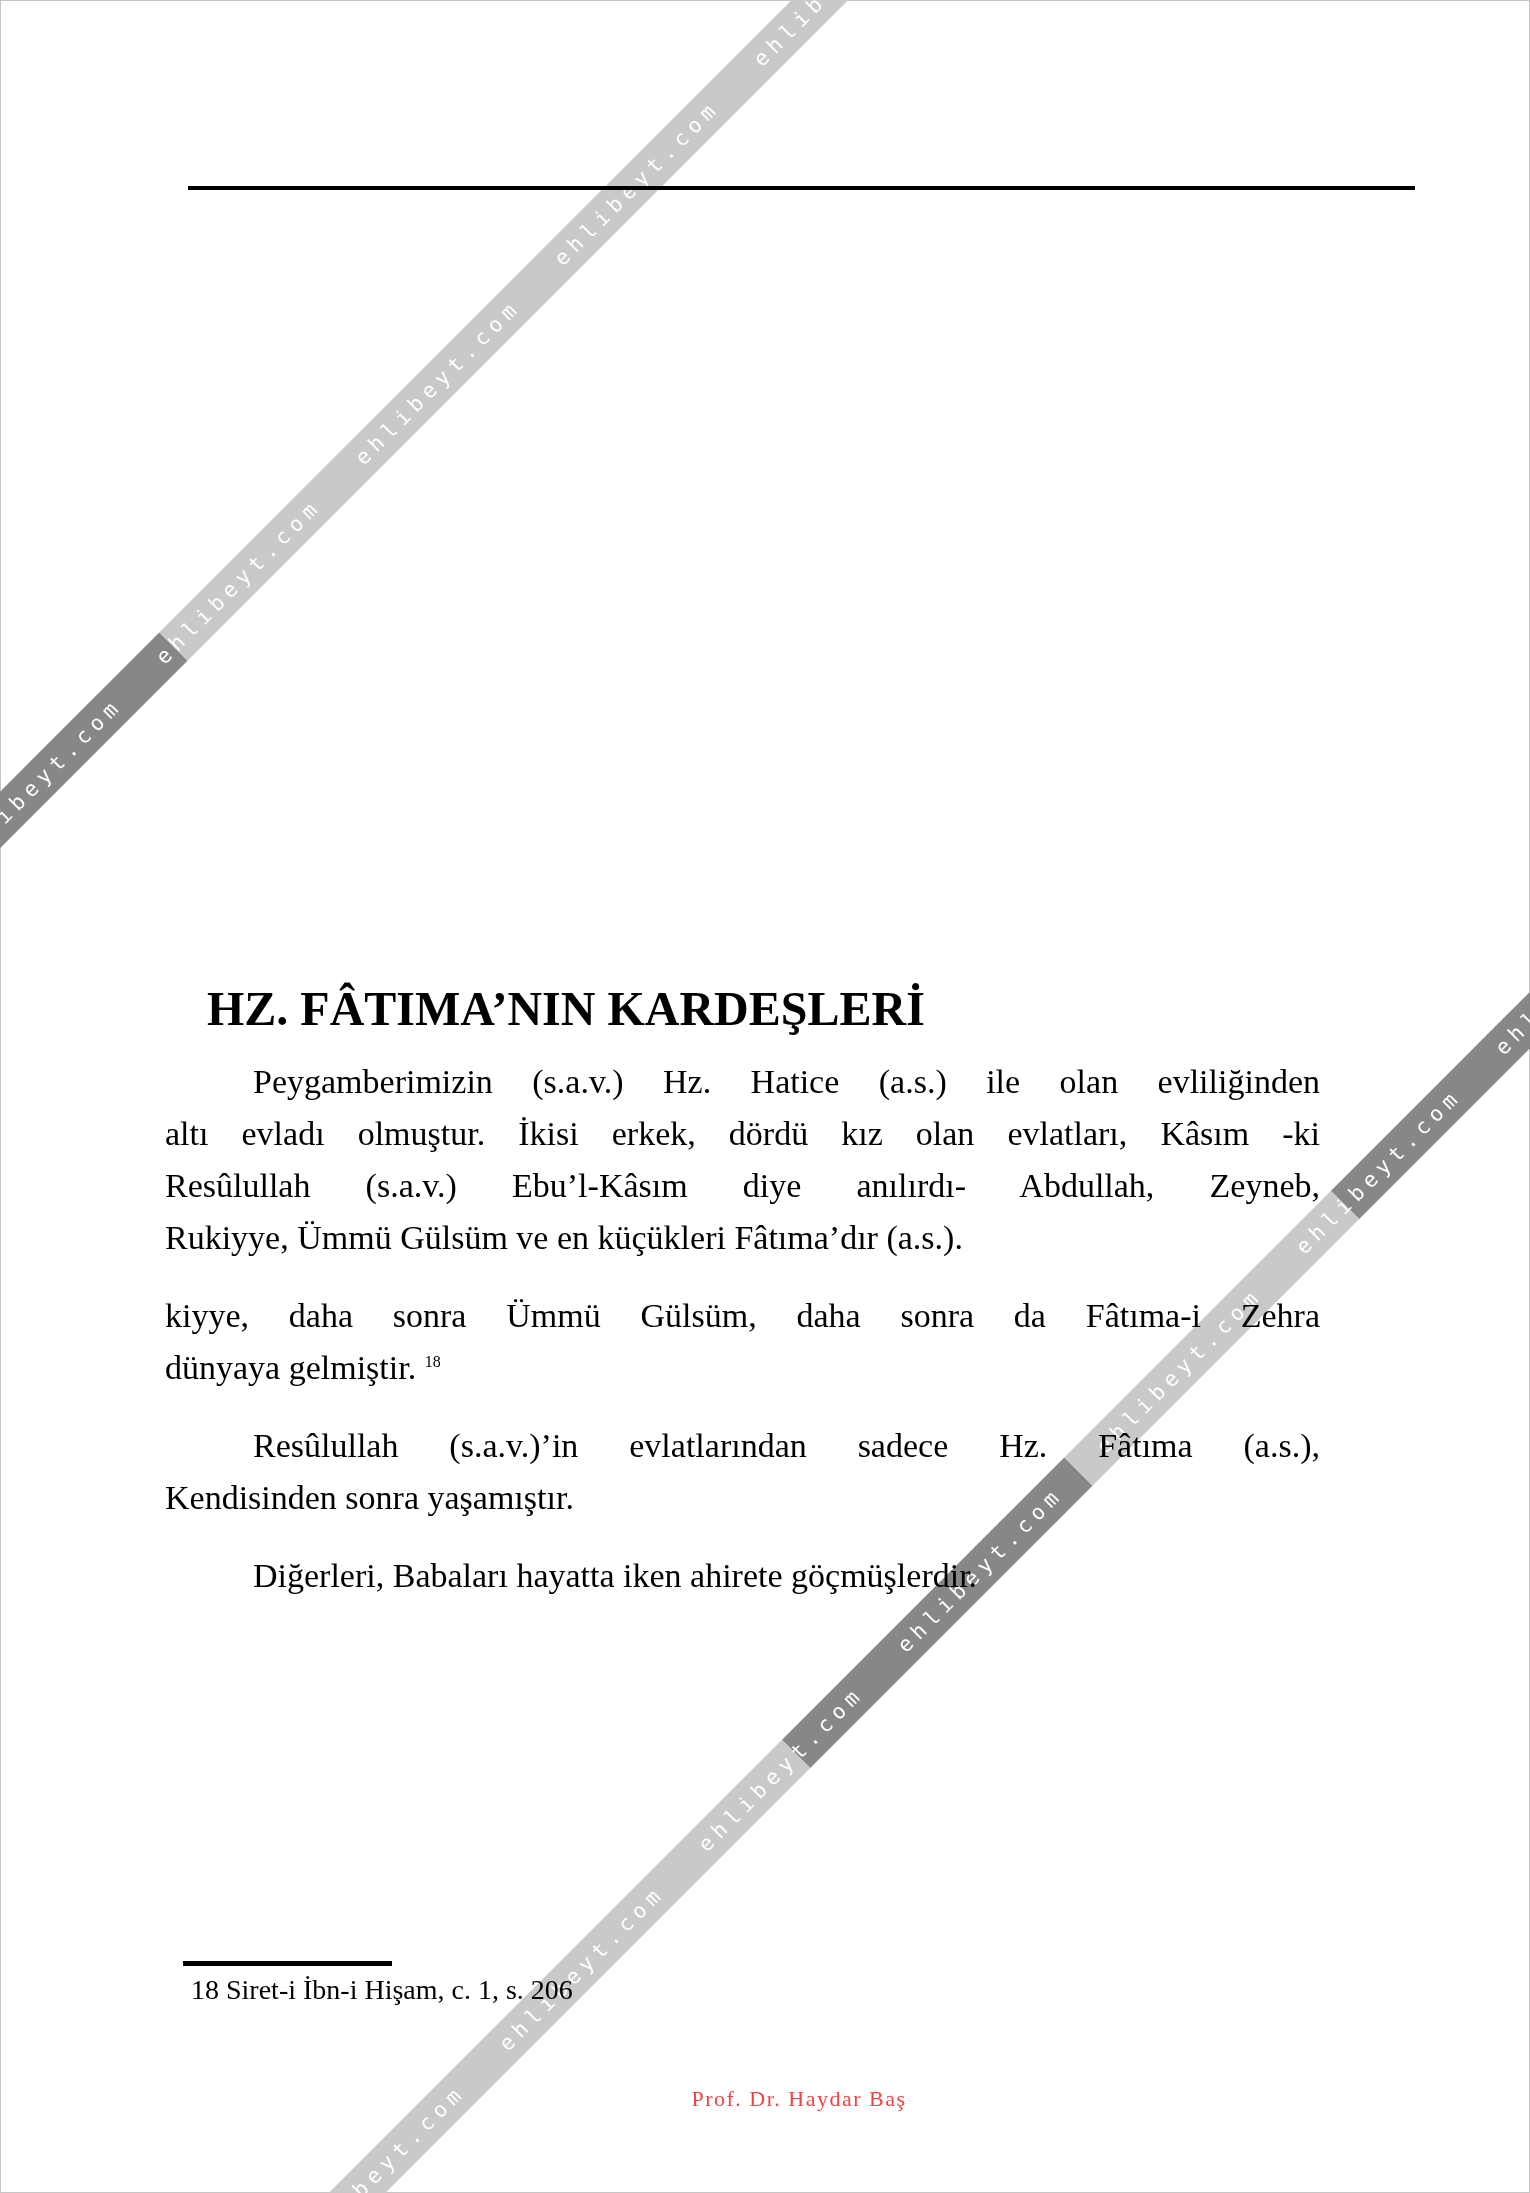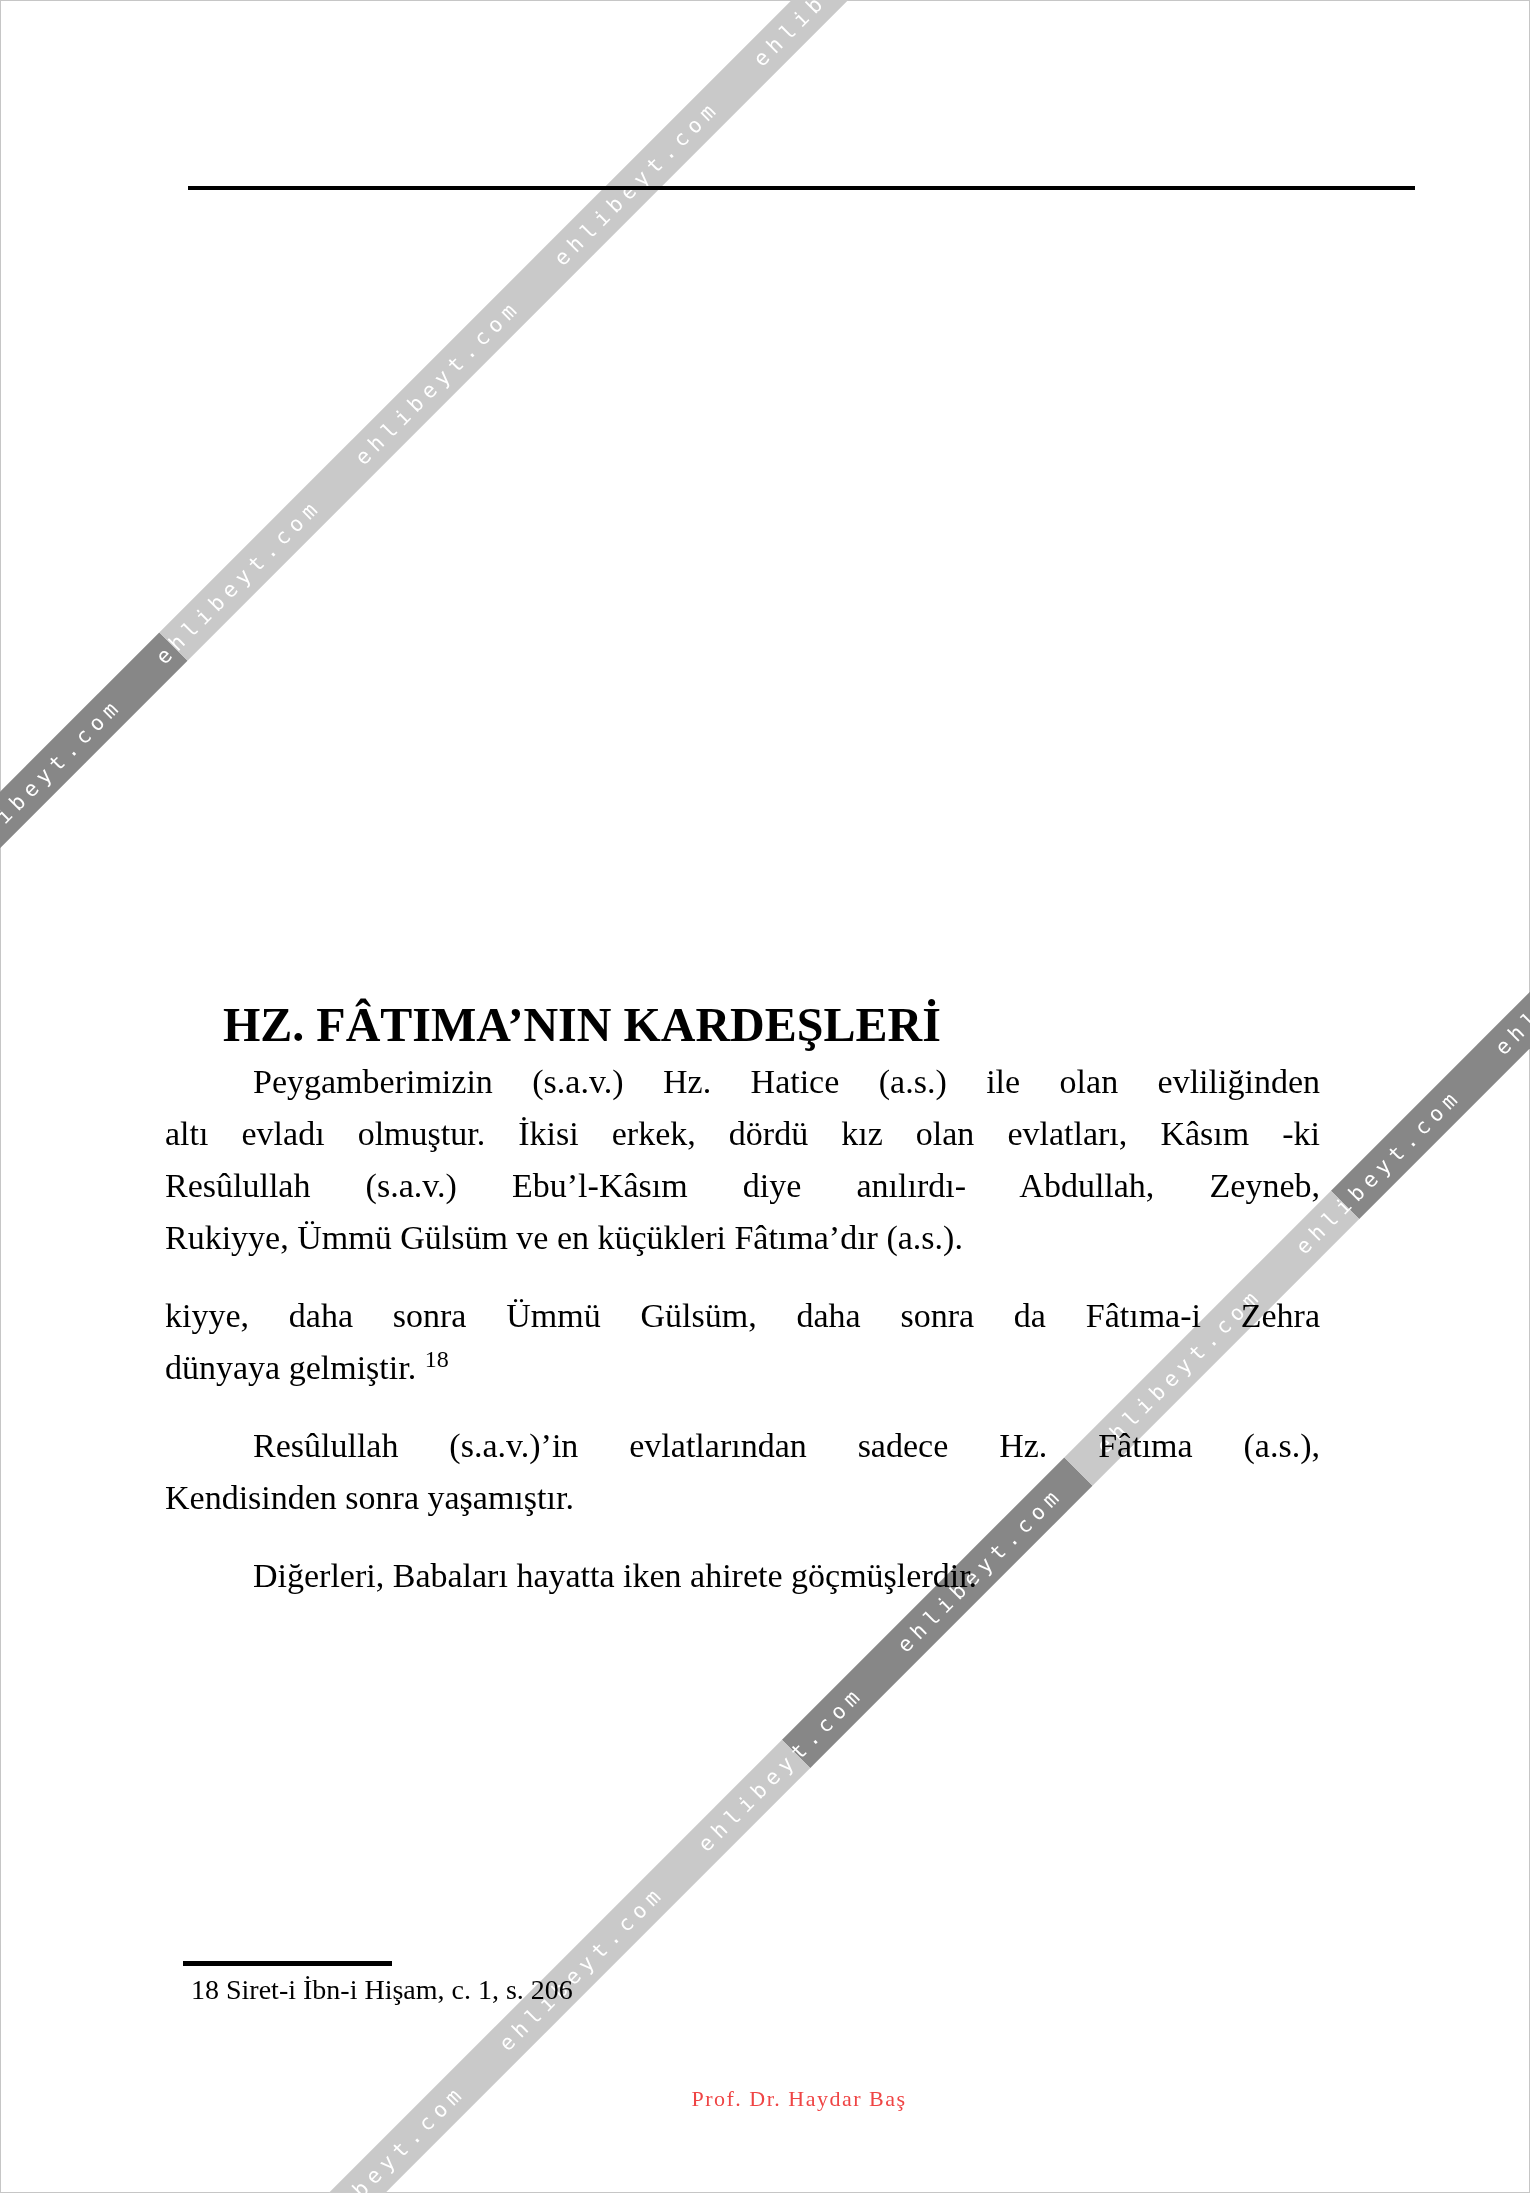--- a/index.html
+++ b/index.html
@@ -54,37 +54,37 @@
     font-size:36px; font-weight:bold; letter-spacing:0.5px;
     white-space:nowrap;
   }
   .header-rule {
     position:absolute; top:186px; left:188px;
     width:1227px; height:4px; background:#000;
   }
 
   
   .section-heading {
-    position:absolute; top:981px; left:207px; margin:16px;
+    position:absolute; top:981px; left:207px; margin:0;
     font-size:48px; font-weight:bold; white-space:nowrap;
   }
 
   
   .body-text {
     position:absolute; top:1056px; left:165px; width:1155px;
     font-size:34px;
   }
   .para { margin:0 0 26px 0; }
   .line {
     height:52px; line-height:52px;
     white-space:nowrap;
   }
   .line.just { text-align:justify; text-align-last:justify; }
   .line.ind  { padding-left:88px; }
-  .line sup  { font-size:24px; line-height:0; }
+  .line sup  { font-size:16px; line-height:0; }
 
   
   .footnote-rule {
     position:absolute; top:1961px; left:183px;
     width:209px; height:5px; background:#000;
   }
   .footnote {
     position:absolute; top:1972px; left:191px;
     font-size:28px; line-height:36px; white-space:nowrap;
   }

